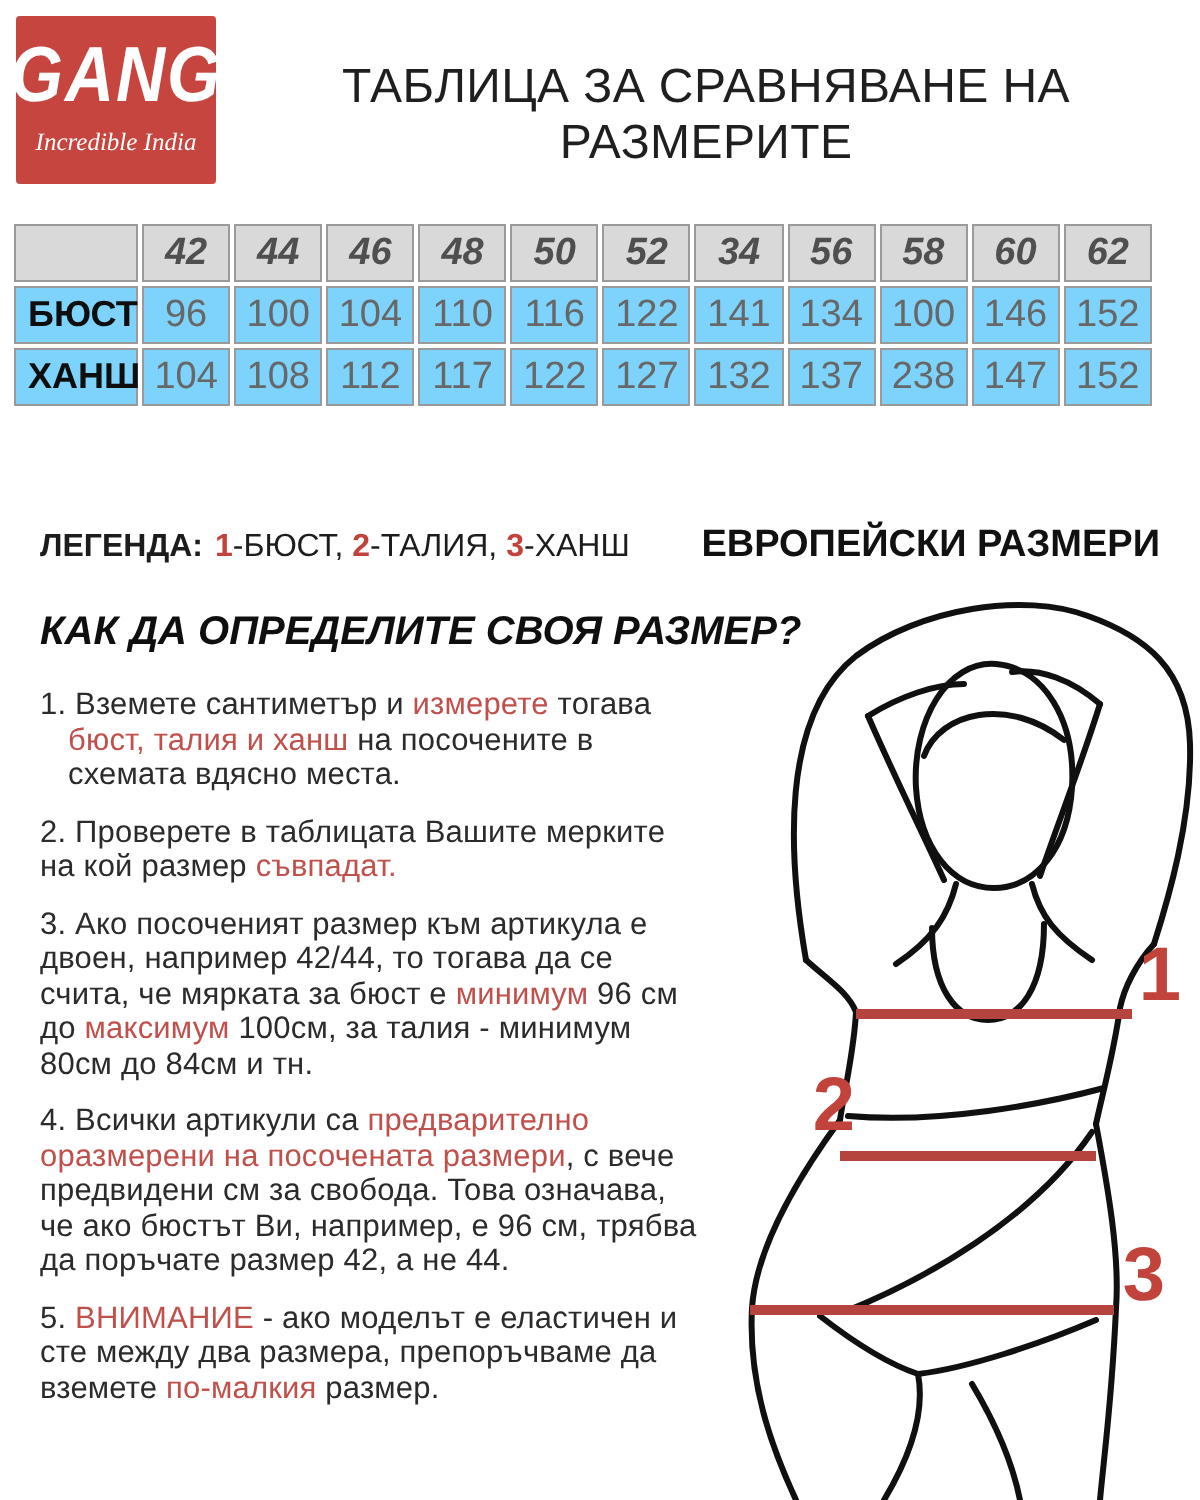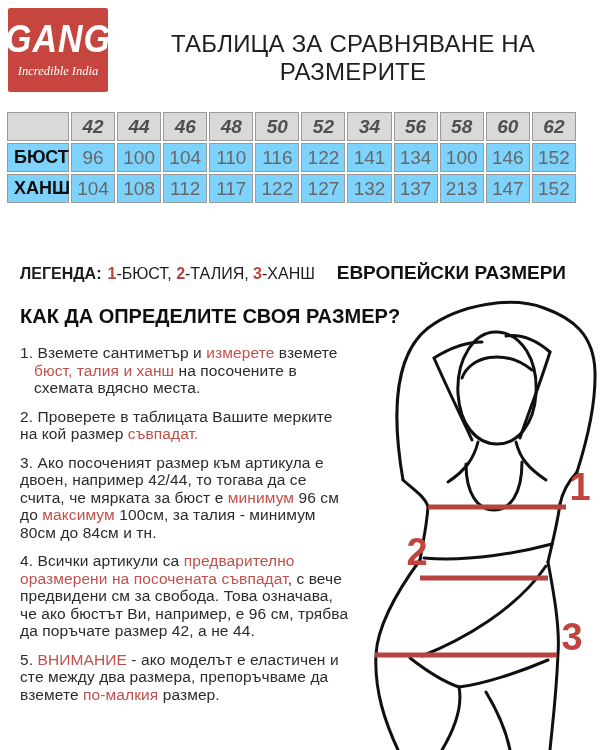--- a/index.html
+++ b/index.html
@@ -40,30 +40,30 @@
   table.sizes thead th{
     background:var(--tbl-head-bg,#d9d9d9);
     color:var(--tbl-head-fg,#4f4f4f);font-weight:bold;font-style:italic;
   }
   table.sizes td{color:var(--tbl-val,#676767);margin-top:20px;}
   table.sizes tbody th{
     color:#0e0e0e;font-weight:bold;text-align:left;padding-left:6px;font-size:18px;
   }
   
   .legend-row{
-    position:absolute;left:20px;right:34px;top:262px;
+    position:absolute;left:20px;right:20px;top:262px;
     display:flex;justify-content:space-between;align-items:baseline;
   }
   .legend{font-size:16px;color:#1c1c1c;white-space:nowrap;}
   .legend .lab{font-weight:bold;margin-right:6px;}
   .legend .num{color:var(--accent-red,#c2423c);font-weight:bold;}
   .eu-title{font-size:19px;font-weight:bold;color:#111;white-space:nowrap;}
   
   .guide-heading{
-    position:absolute;left:20px;top:305px;font-size:20px;font-weight:bold;color:#0f0f0f;
+    position:absolute;left:20px;top:305px;font-size:20px;font-weight:bold;color:#0f0f0f;font-style:italic;
   }
   .steps{position:absolute;left:20px;top:344px;width:332px;}
   .step{
     font-size:15.5px;line-height:17.5px;color:#2b2b2b;
     margin-bottom:11px;letter-spacing:.1px;
   }
   .step.indent{padding-left:14px;text-indent:-14px;}
   .step .red{color:var(--text-red,#c0504b);}
   
   .figure{position:absolute;left:370px;top:298px;width:230px;height:452px;}
@@ -125,40 +125,40 @@
       <tr>
         <th>ХАНШ</th>
         <td>104</td>
         <td>108</td>
         <td>112</td>
         <td>117</td>
         <td>122</td>
         <td>127</td>
         <td>132</td>
         <td>137</td>
-        <td>213</td>
+        <td>238</td>
         <td>147</td>
         <td>152</td>
       </tr>
     </tbody>
 </table>
 
 <div class="legend-row">
   <div class="legend">
     <span class="lab">ЛЕГЕНДА:</span><span><span class="num">1</span><span>-БЮСТ, </span><span class="num">2</span><span>-ТАЛИЯ, </span><span class="num">3</span><span>-ХАНШ</span></span>
   </div>
   <div class="eu-title">ЕВРОПЕЙСКИ РАЗМЕРИ</div>
 </div>
 
 <div class="guide-heading">КАК ДА ОПРЕДЕЛИТЕ СВОЯ РАЗМЕР?</div>
 <div class="steps">
-    <div class="step indent"><span>1. Вземете сантиметър и </span><span class="red">измерете</span><span> вземете </span><span class="red">бюст, талия и ханш</span><span> на посочените в схемата вдясно места.</span></div>
+    <div class="step indent"><span>1. Вземете сантиметър и </span><span class="red">измерете</span><span> тогава </span><span class="red">бюст, талия и ханш</span><span> на посочените в схемата вдясно места.</span></div>
     <div class="step"><span>2. Проверете в таблицата Вашите мерките на кой размер </span><span class="red">съвпадат.</span></div>
     <div class="step"><span>3. Ако посоченият размер към артикула е двоен, например 42/44, то тогава да се счита, че мярката за бюст е </span><span class="red">минимум</span><span> 96 см до </span><span class="red">максимум</span><span> 100см, за талия - минимум 80см до 84см и тн.</span></div>
-    <div class="step"><span>4. Всички артикули са </span><span class="red">предварително оразмерени на посочената съвпадат</span><span>, с вече предвидени см за свобода. Това означава, че ако бюстът Ви, например, е 96 см, трябва да поръчате размер 42, а не 44.</span></div>
+    <div class="step"><span>4. Всички артикули са </span><span class="red">предварително оразмерени на посочената размери</span><span>, с вече предвидени см за свобода. Това означава, че ако бюстът Ви, например, е 96 см, трябва да поръчате размер 42, а не 44.</span></div>
     <div class="step"><span>5. </span><span class="red">ВНИМАНИЕ</span><span> - ако моделът е еластичен и сте между два размера, препоръчваме да вземете </span><span class="red">по-малкия</span><span> размер.</span></div>
   </div>
 
 <div class="figure">
   <svg viewBox="0 0 230 452">
 
     <path class="body" d="M 33,182 C 24,130 20,60 58,30 C 90,6 142,-2 174,10 C 202,20 224,36 225,74 C 226,112 214,152 207,174"></path>
 
     <path class="body" d="M 64,60 C 78,92 92,120 102,142"></path>
     <path class="body" d="M 64,60 C 80,50 98,44 112,44"></path>

